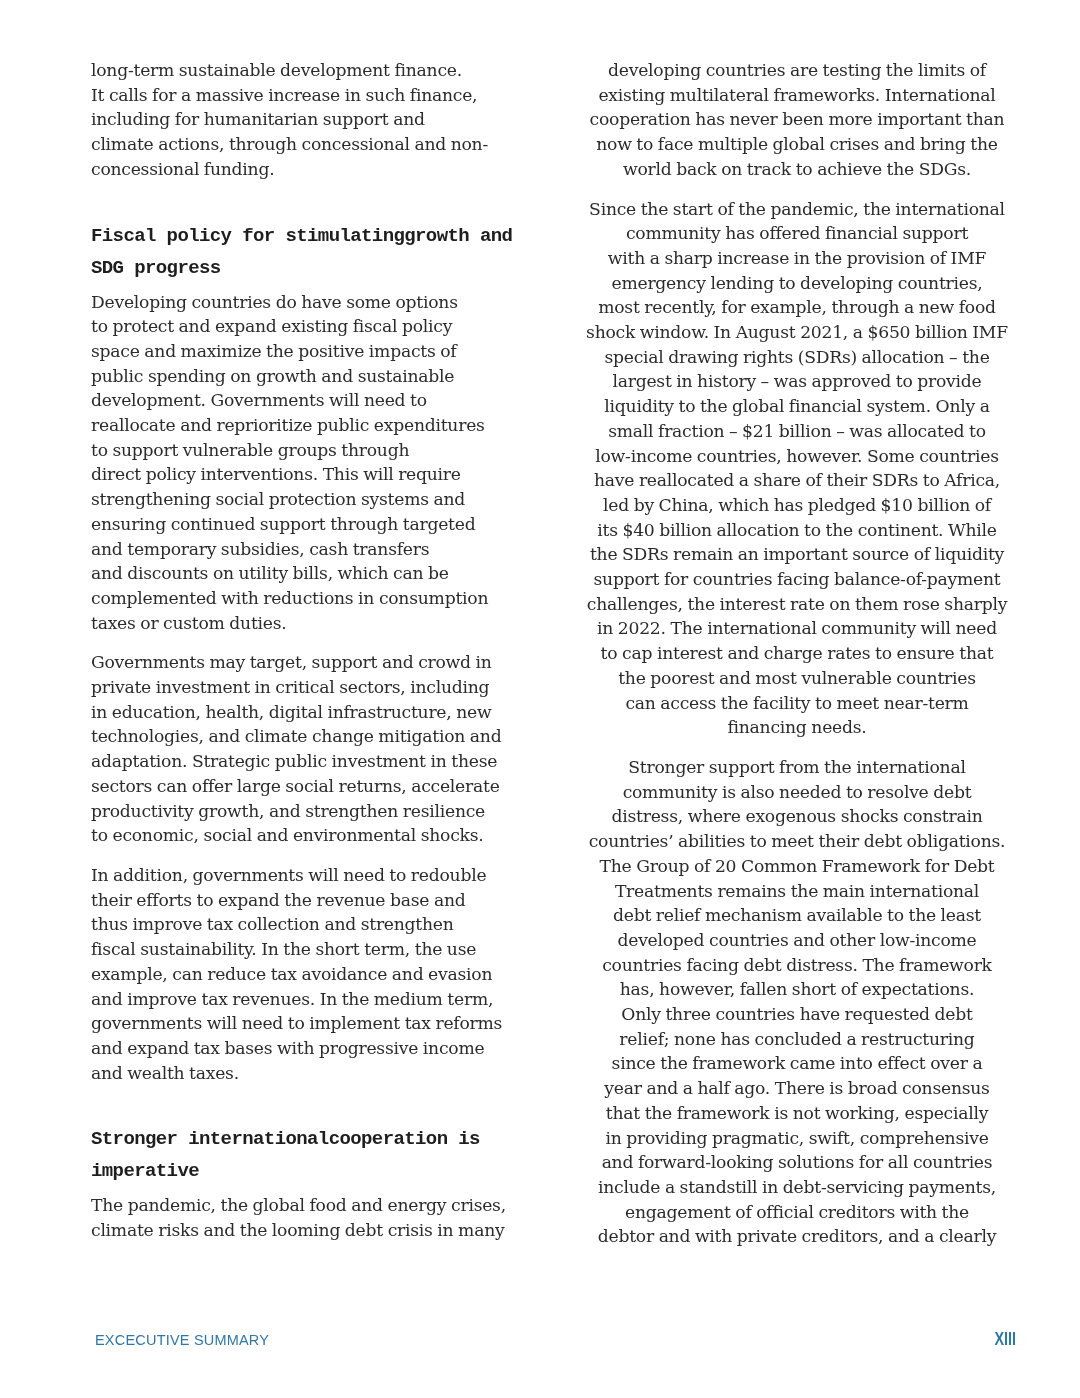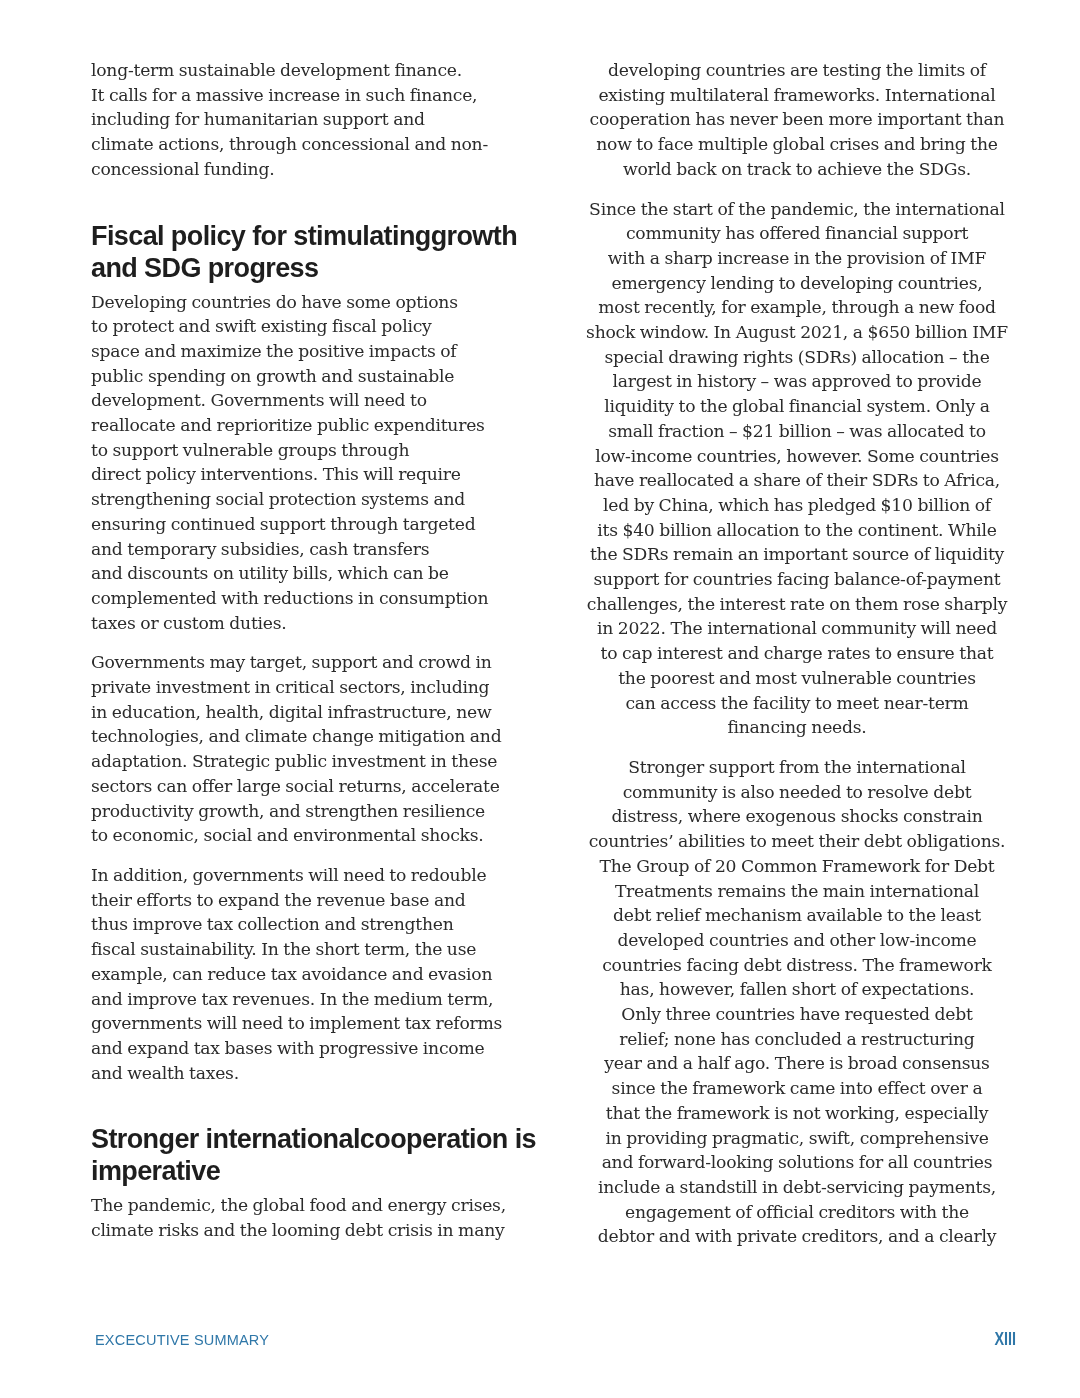--- a/index.html
+++ b/index.html
@@ -11,23 +11,23 @@
     font-family: "DejaVu Serif", serif;
     font-size: 17.2px;
     line-height: 24.7px;
     color: #2b2b2b;
     margin: 0 0 15px 0;
     letter-spacing: -0.25px;
     word-spacing: -0.5px;
   }
   p.body .ln { display: block; white-space: nowrap; }
   h2.section {
-    font-family: Liberation Sans, sans-serif;
+    font-family: Liberation Mono, monospace;
     font-weight: bold;
-    font-size: 27px;
+    font-size: 19px;
     line-height: 32px;
     color: #1e1e1e;
     margin: 0 0 6px 0;
     letter-spacing: -0.6px;
   }
   .h-first { margin-top: 38px !important; }
   .h-second { margin-top: 38px !important; }
   .footer-left {
     position: absolute; left: 95px; top: 1332px;
     font-family: Liberation Sans, sans-serif;
@@ -48,21 +48,21 @@
       <span class="ln">long-term sustainable development finance.</span>
       <span class="ln">It calls for a massive increase in such finance,</span>
       <span class="ln">including for humanitarian support and</span>
       <span class="ln">climate actions, through concessional and non-</span>
       <span class="ln">concessional funding.</span>
     </p>
 
   <h2 class="section h-first"><span class="ln">Fiscal policy for stimulating</span><span class="ln">growth and SDG progress</span></h2>
   <p class="body">
       <span class="ln">Developing countries do have some options</span>
-      <span class="ln">to protect and swift existing fiscal policy</span>
+      <span class="ln">to protect and expand existing fiscal policy</span>
       <span class="ln">space and maximize the positive impacts of</span>
       <span class="ln">public spending on growth and sustainable</span>
       <span class="ln">development. Governments will need to</span>
       <span class="ln">reallocate and reprioritize public expenditures</span>
       <span class="ln">to support vulnerable groups through</span>
       <span class="ln">direct policy interventions. This will require</span>
       <span class="ln">strengthening social protection systems and</span>
       <span class="ln">ensuring continued support through targeted</span>
       <span class="ln">and temporary subsidies, cash transfers</span>
       <span class="ln">and discounts on utility bills, which can be</span>
@@ -136,22 +136,22 @@
       <span class="ln">distress, where exogenous shocks constrain</span>
       <span class="ln">countries’ abilities to meet their debt obligations.</span>
       <span class="ln">The Group of 20 Common Framework for Debt</span>
       <span class="ln">Treatments remains the main international</span>
       <span class="ln">debt relief mechanism available to the least</span>
       <span class="ln">developed countries and other low-income</span>
       <span class="ln">countries facing debt distress. The framework</span>
       <span class="ln">has, however, fallen short of expectations.</span>
       <span class="ln">Only three countries have requested debt</span>
       <span class="ln">relief; none has concluded a restructuring</span>
+      <span class="ln">since the framework came into effect over a</span>
       <span class="ln">year and a half ago. There is broad consensus</span>
-      <span class="ln">since the framework came into effect over a</span>
       <span class="ln">that the framework is not working, especially</span>
       <span class="ln">in providing pragmatic, swift, comprehensive</span>
       <span class="ln">and forward-looking solutions for all countries</span>
       <span class="ln">include a standstill in debt-servicing payments,</span>
       <span class="ln">engagement of official creditors with the</span>
       <span class="ln">debtor and with private creditors, and a clearly</span>
     </p>
 </div>
 
 <div class="footer-left">EXCECUTIVE SUMMARY</div>

